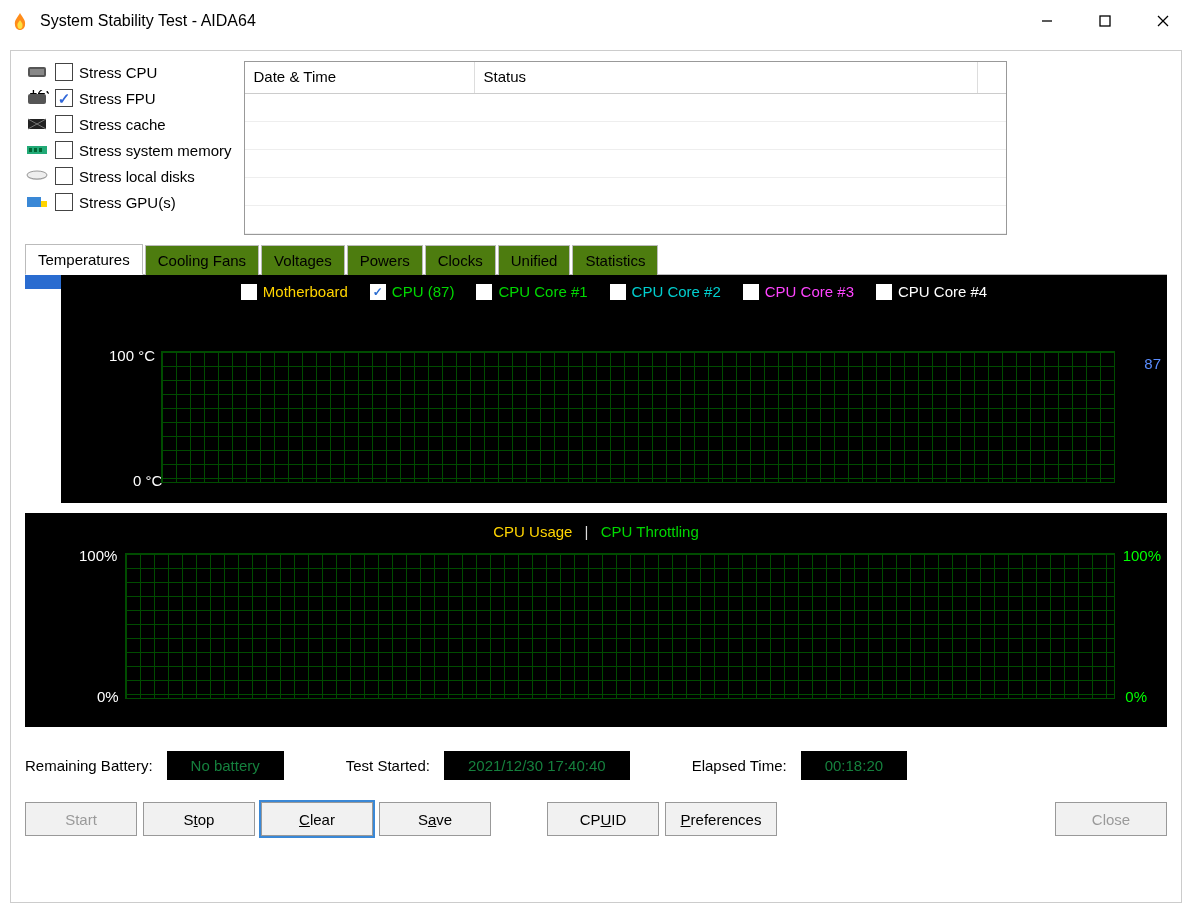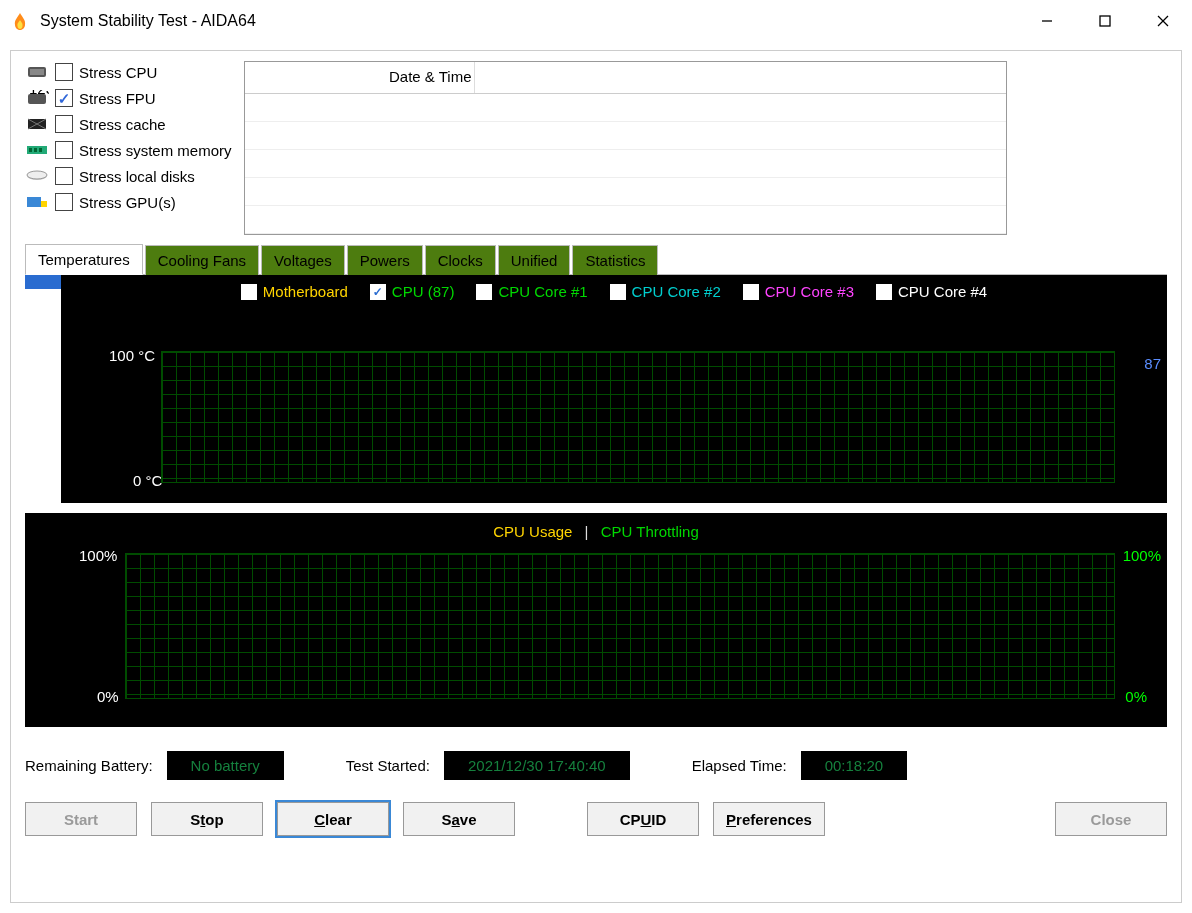--- a/index.html
+++ b/index.html
@@ -19,21 +19,21 @@
 .top { display: flex; gap: 12px; margin-bottom: 8px; }
 .stress-list { display: flex; flex-direction: column; gap: 8px; padding-top: 2px; }
 .stress-row { display: flex; align-items: center; gap: 6px; }
 .chip-icon { width: 24px; height: 18px; flex-shrink: 0; display: flex; align-items: center; justify-content: center; }
 .cb { width: 18px; height: 18px; border: 1px solid #444; display: flex; align-items: center; justify-content: center; flex-shrink: 0; }
 .cb.checked::after { content: "✓"; color: #3067d9; font-weight: 700; font-size: 15px; line-height: 1; }
 .stress-label { white-space: nowrap; }
 
 .log-table { flex: 1; border: 1px solid #999; margin-right: 160px; }
 .log-head { display: flex; height: 32px; border-bottom: 1px solid #ccc; background: #fff; }
-.log-head div { padding: 6px 2px; border-right: 1px solid #ddd; text-align: right; }
+.log-head div { padding: 6px 9px; border-right: 1px solid #ddd; }
 .log-head .col1 { width: 230px; }
 .log-head .col2 { flex: 1; }
 .log-head .col3 { width: 28px; border-right: none; }
 .log-rows div { height: 28px; border-bottom: 1px solid #eee; }
 
 
 .tabs { display: flex; align-items: flex-end; height: 32px; border-bottom: 1px solid #bbb; margin-bottom: 0; }
 .tab { padding: 6px 12px; border: 1px solid #bbb; border-bottom: none; background: #4d7c0f; margin-right: 2px; position: relative; bottom: -1px; }
 .tab.selected { background: #fff; border-bottom: 1px solid #fff; font-weight: 400; }
 
@@ -84,21 +84,21 @@
 .usage-title .ut { color: #00d800; }
 
 
 .status { display: flex; align-items: center; gap: 14px; margin-top: 24px; margin-bottom: 22px; }
 .status .lbl { }
 .status .val { background: #000; padding: 6px 24px; }
 .vgreen { color: #15803d; }
 .spacer { flex: 0 0 34px; }
 
 
-.btns { display: flex; gap: 14px; font-weight: bold; }
+.btns { display: flex; gap: 6px; }
 .btn { width: 112px; height: 34px; border: 1px solid #999; background: #f1f1f1; display: flex; align-items: center; justify-content: center; }
 .btn.focused { outline: 2px solid #3a88d6; }
 .btn.disabled { color: #9a9a9a; }
 .mn { text-decoration: underline; }
 .btn-gap { width: 44px; }
 .right-push { margin-left: auto; }
 </style>
 </head>
 <body>
 
@@ -195,20 +195,21 @@
             </svg>
           </span>
         <span class="cb"></span>
         <span class="stress-label">Stress GPU(s)</span>
       </div>
     </div>
 
     <div class="log-table">
       <div class="log-head">
         <div class="col1">Date &amp; Time</div>
+        <div class="col2">Status</div>
         <div class="col3"></div>
       </div>
       <div class="log-rows">
         <div></div>
           <div></div>
           <div></div>
           <div></div>
           <div></div>
       </div>
     </div>

